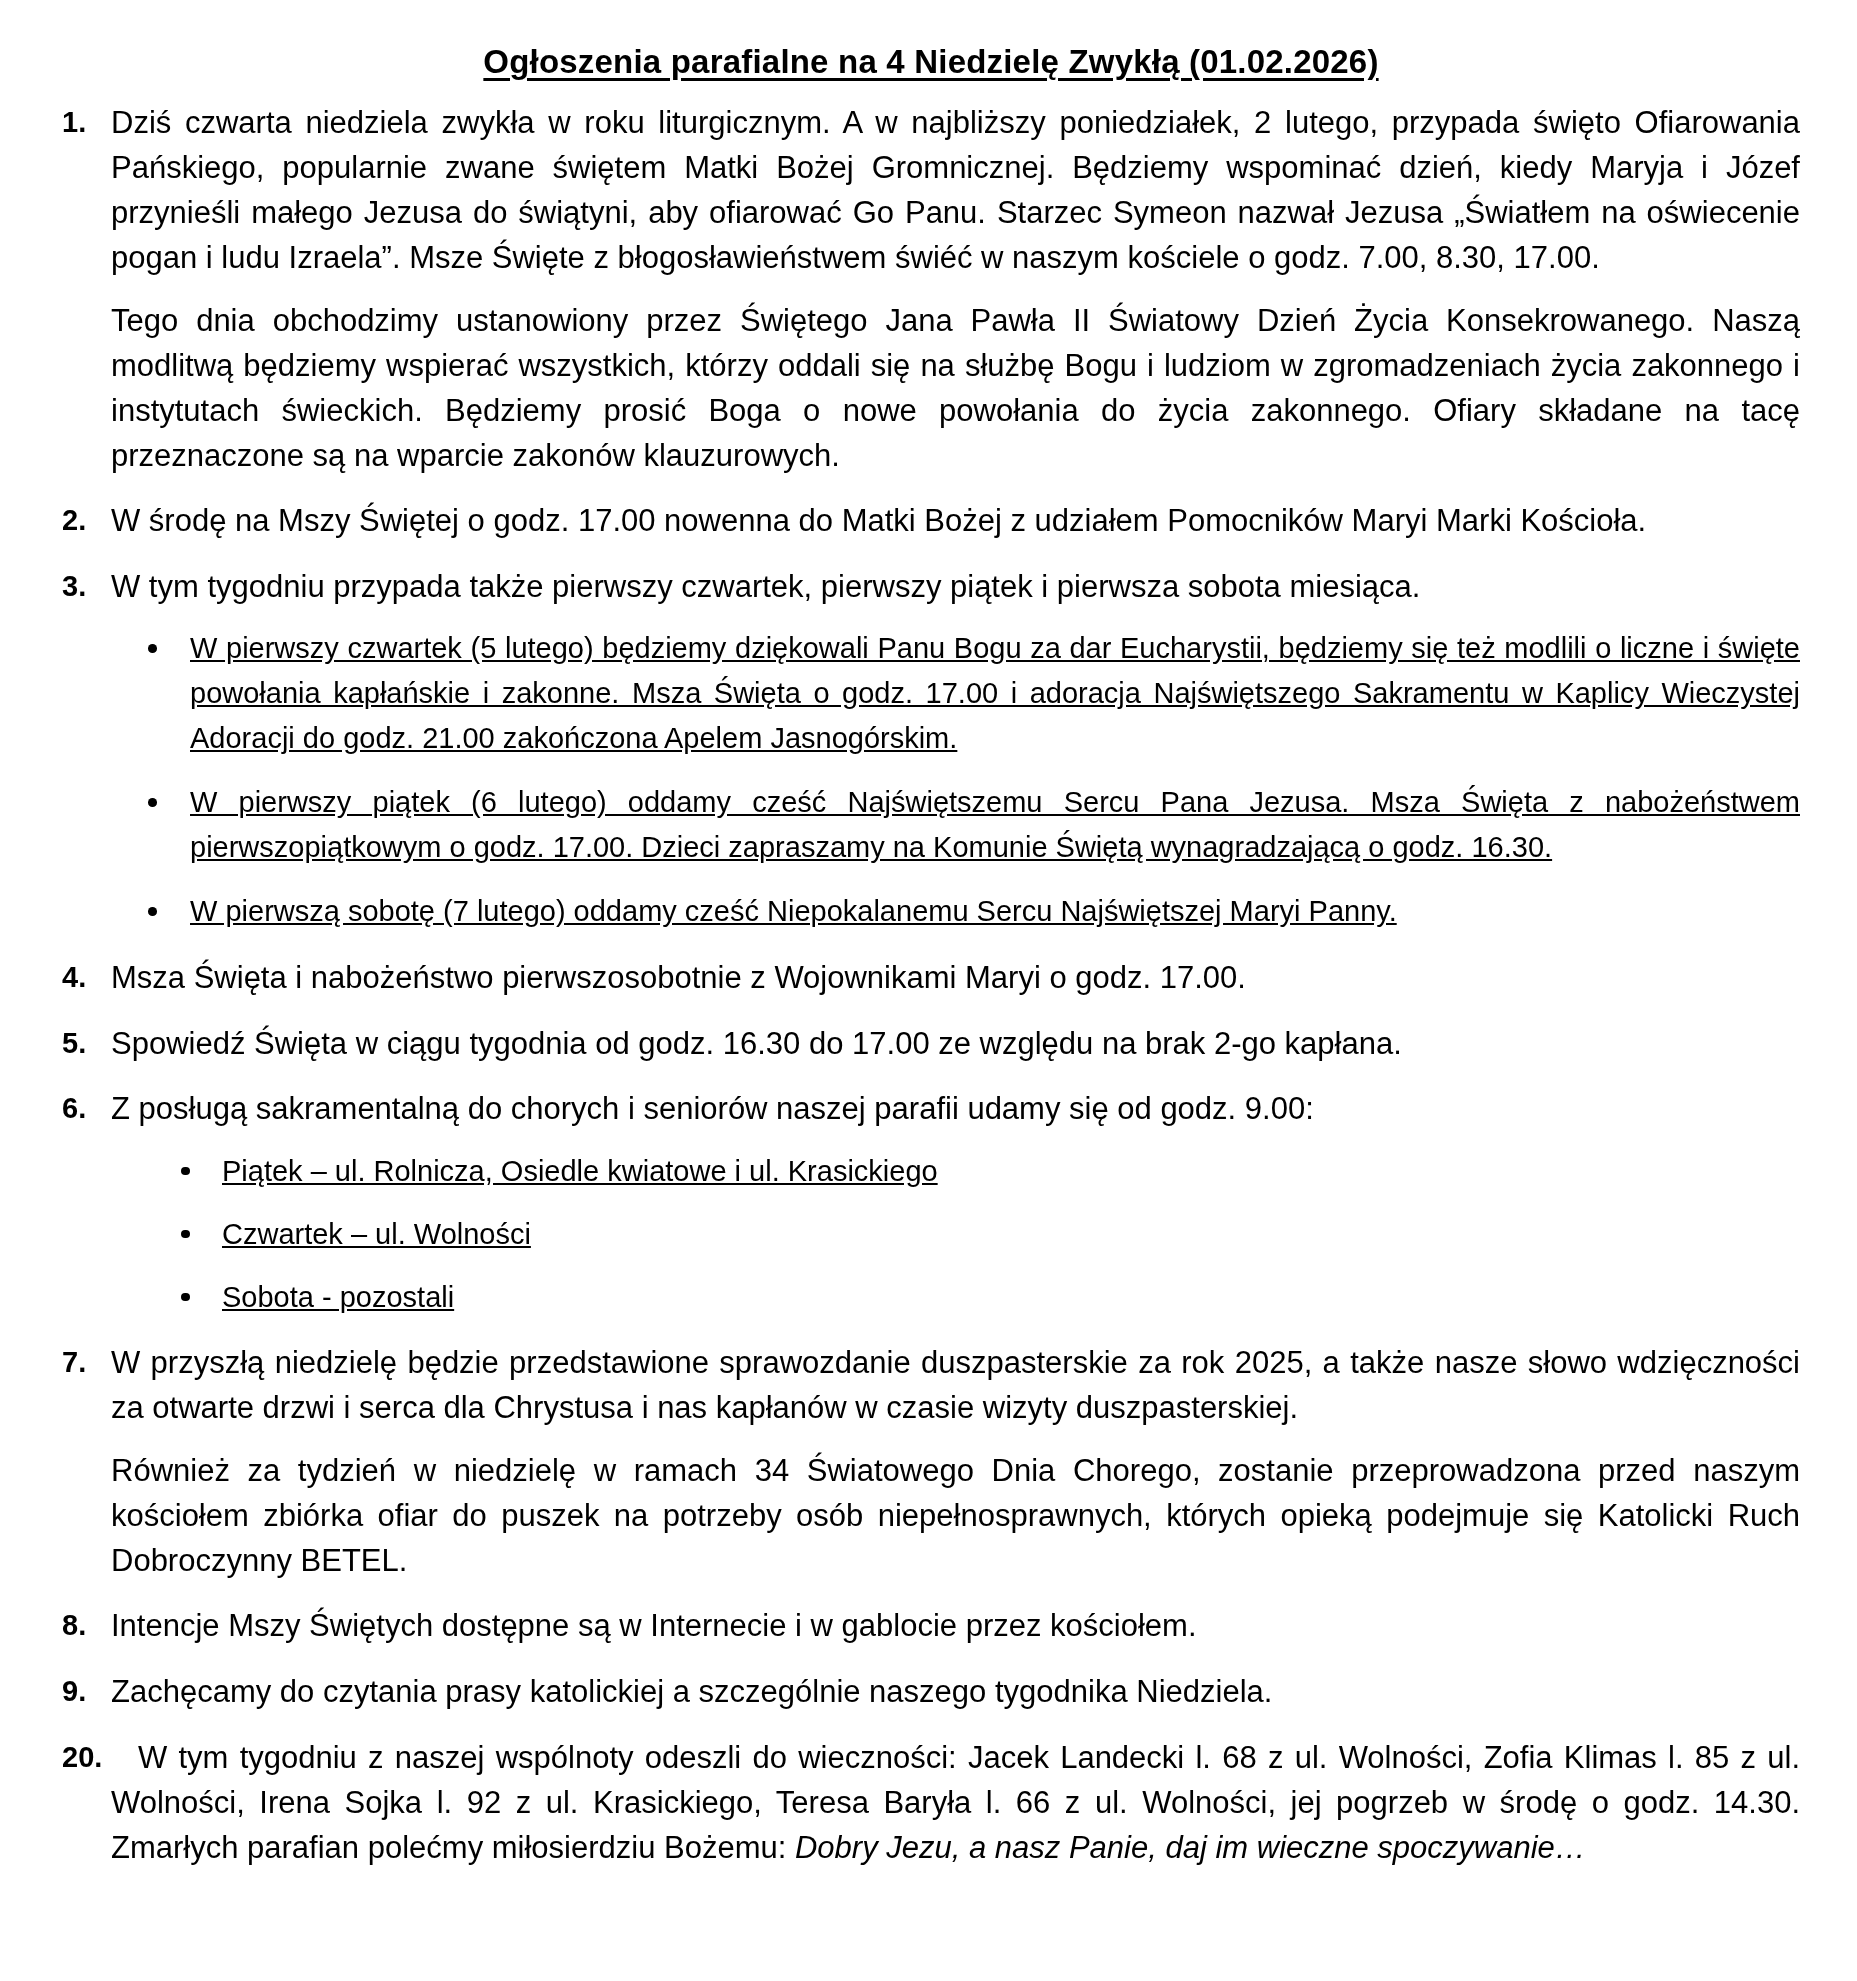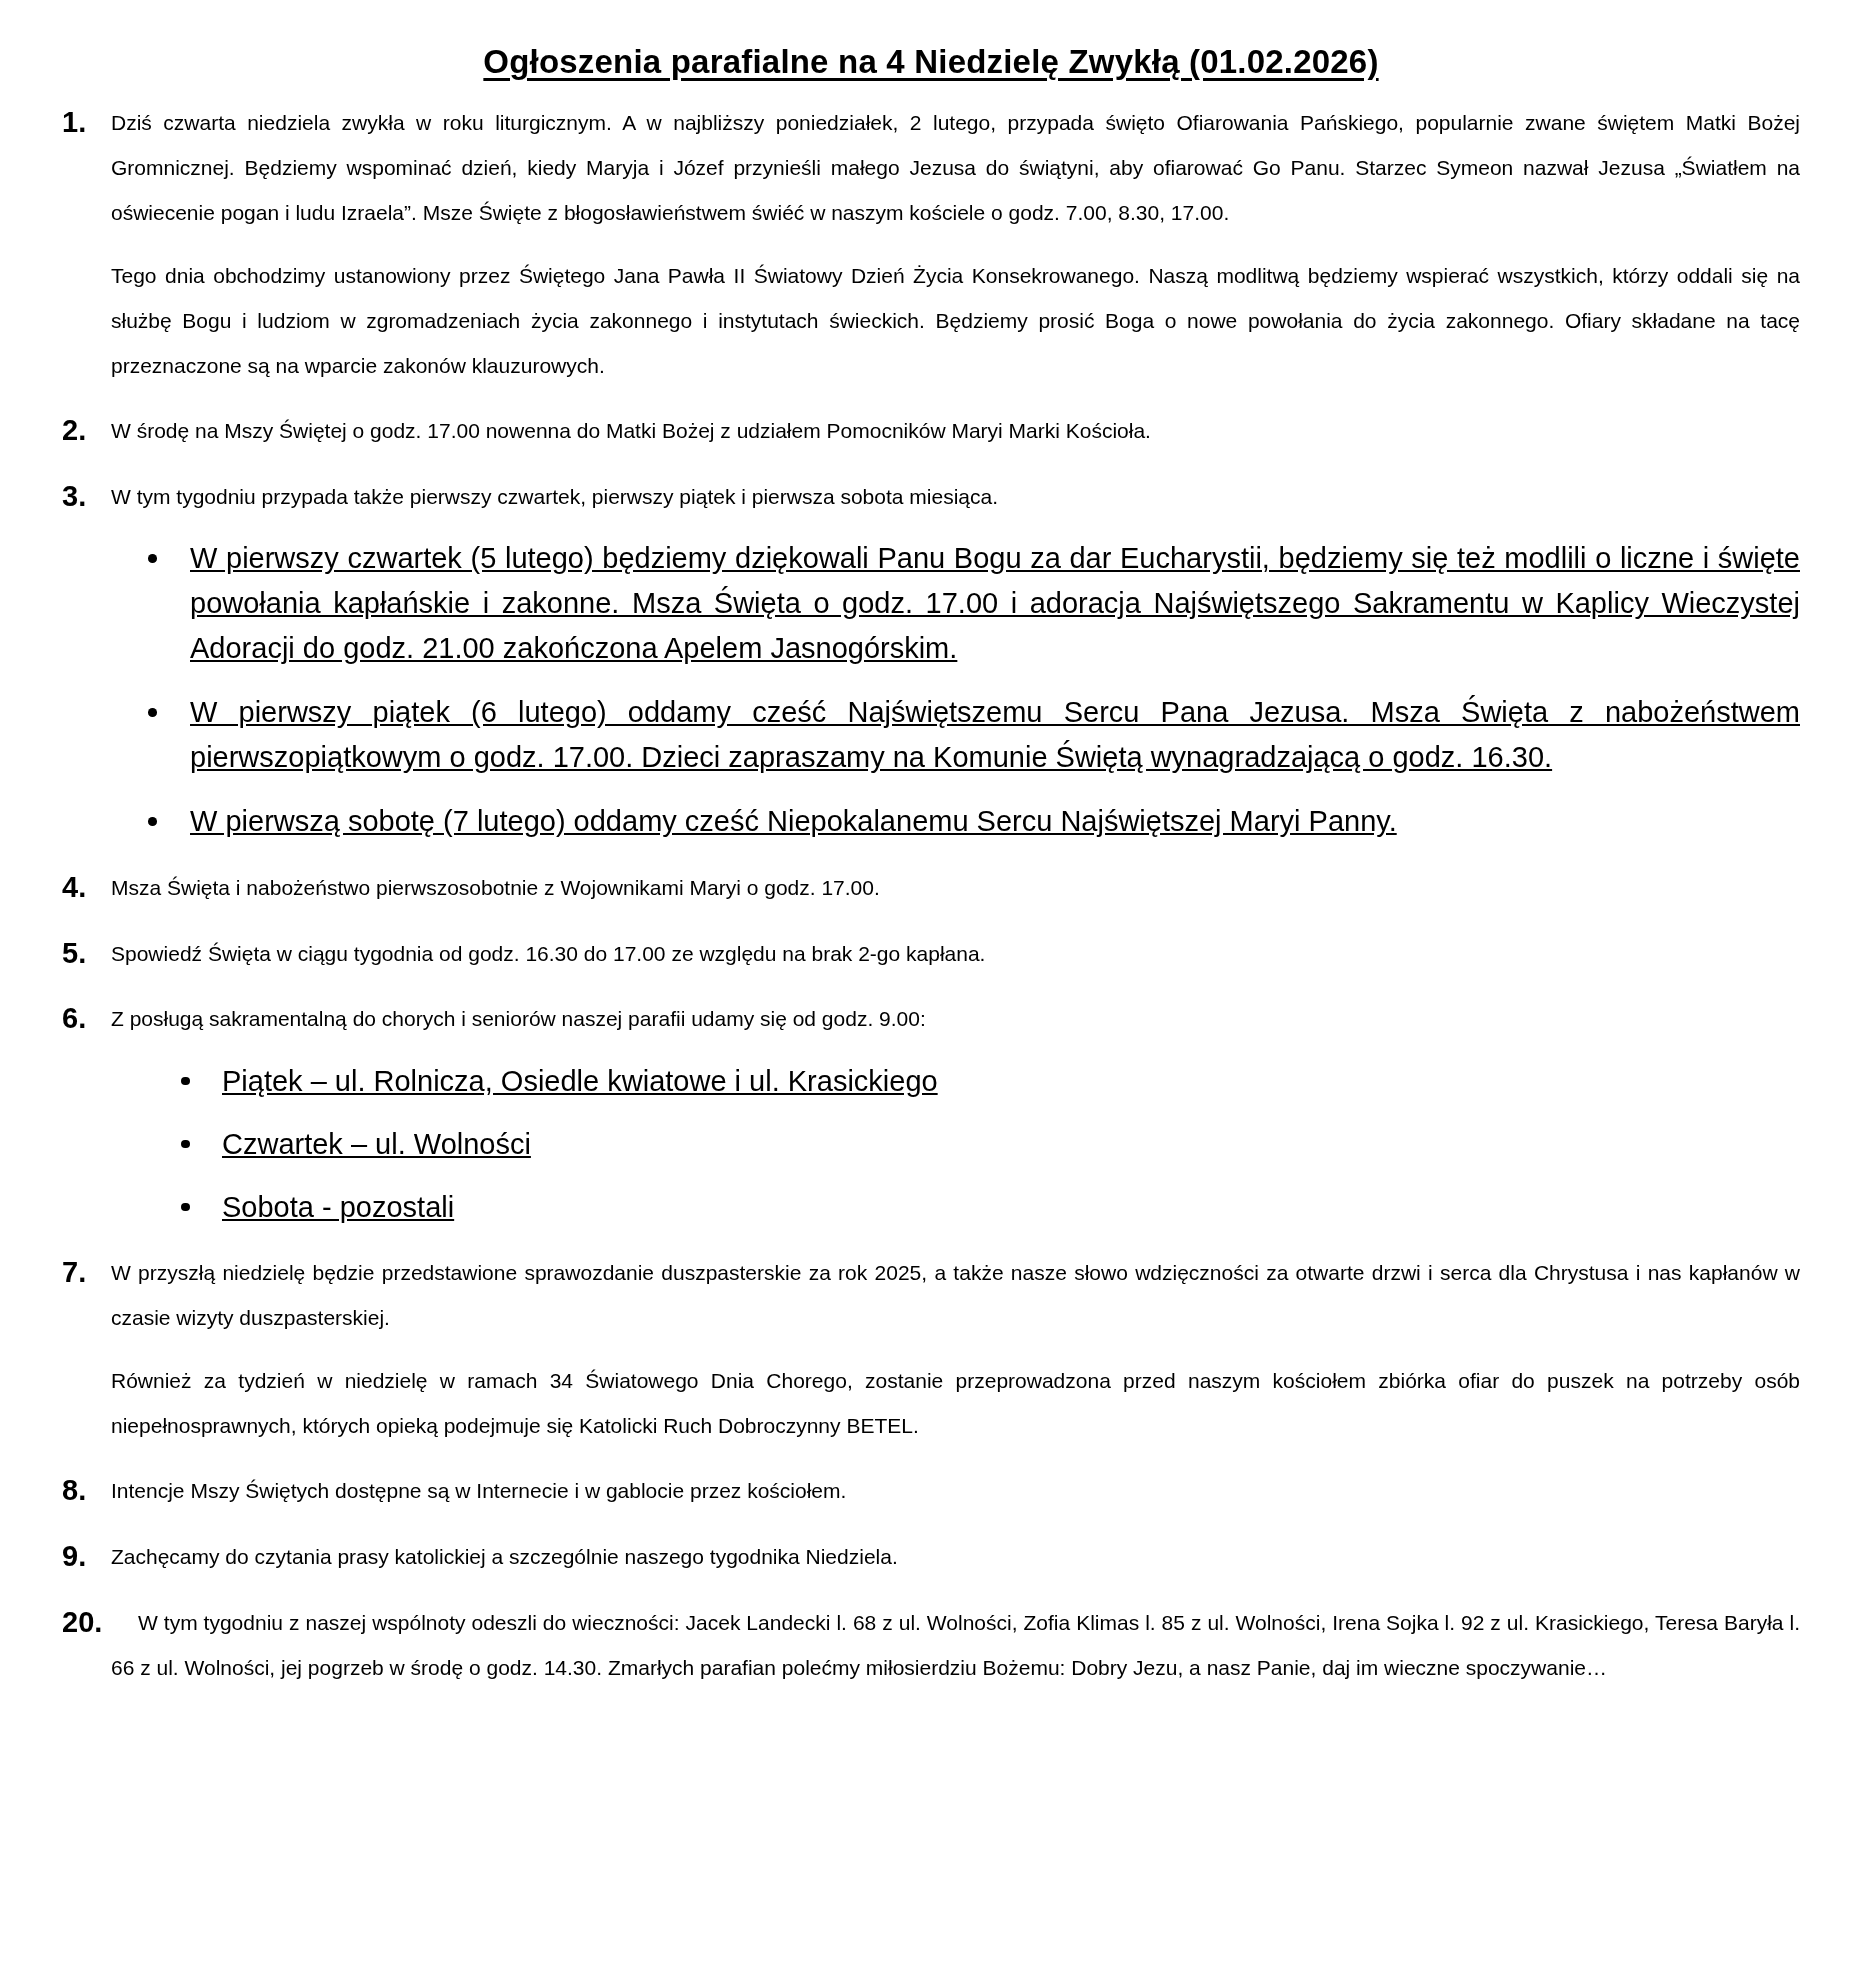--- a/index.html
+++ b/index.html
@@ -46,21 +46,21 @@
       position: absolute;
       left: 0;
       top: 0;
       font-weight: bold;
       font-size: 29px;
       line-height: 45px;
     }
     .item.wide-num { padding-left: 49px; }
     .item.wide-num .lead-gap { display: inline-block; width: 27px; }
     .para {
-      font-size: 21px;
+      font-size: 31px;
       line-height: 45px;
       text-align: justify;
       margin: 0 0 17.5px 0;
     }
     .para:last-child { margin-bottom: 0; }
     .bullets {
       list-style: none;
       margin: 12.7px 0 0 0;
       padding: 0;
     }
@@ -78,21 +78,21 @@
     .bullets.b6 .dot { left: 70px; }
     .bullets.b6 { margin-top: 17.5px; }
     .dot {
       position: absolute;
       top: 18px;
       width: 8.7px;
       height: 8.7px;
       border-radius: 50%;
       background: #000;
     }
-    .ital { }
+    .ital { font-style: italic; }
   </style>
 </head>
 <body>
 
 <div class="page">
   <h1 class="title">Ogłoszenia parafialne na 4 Niedzielę Zwykłą (01.02.2026)</h1>
 
   <ol class="items">
 
     <li class="item">

